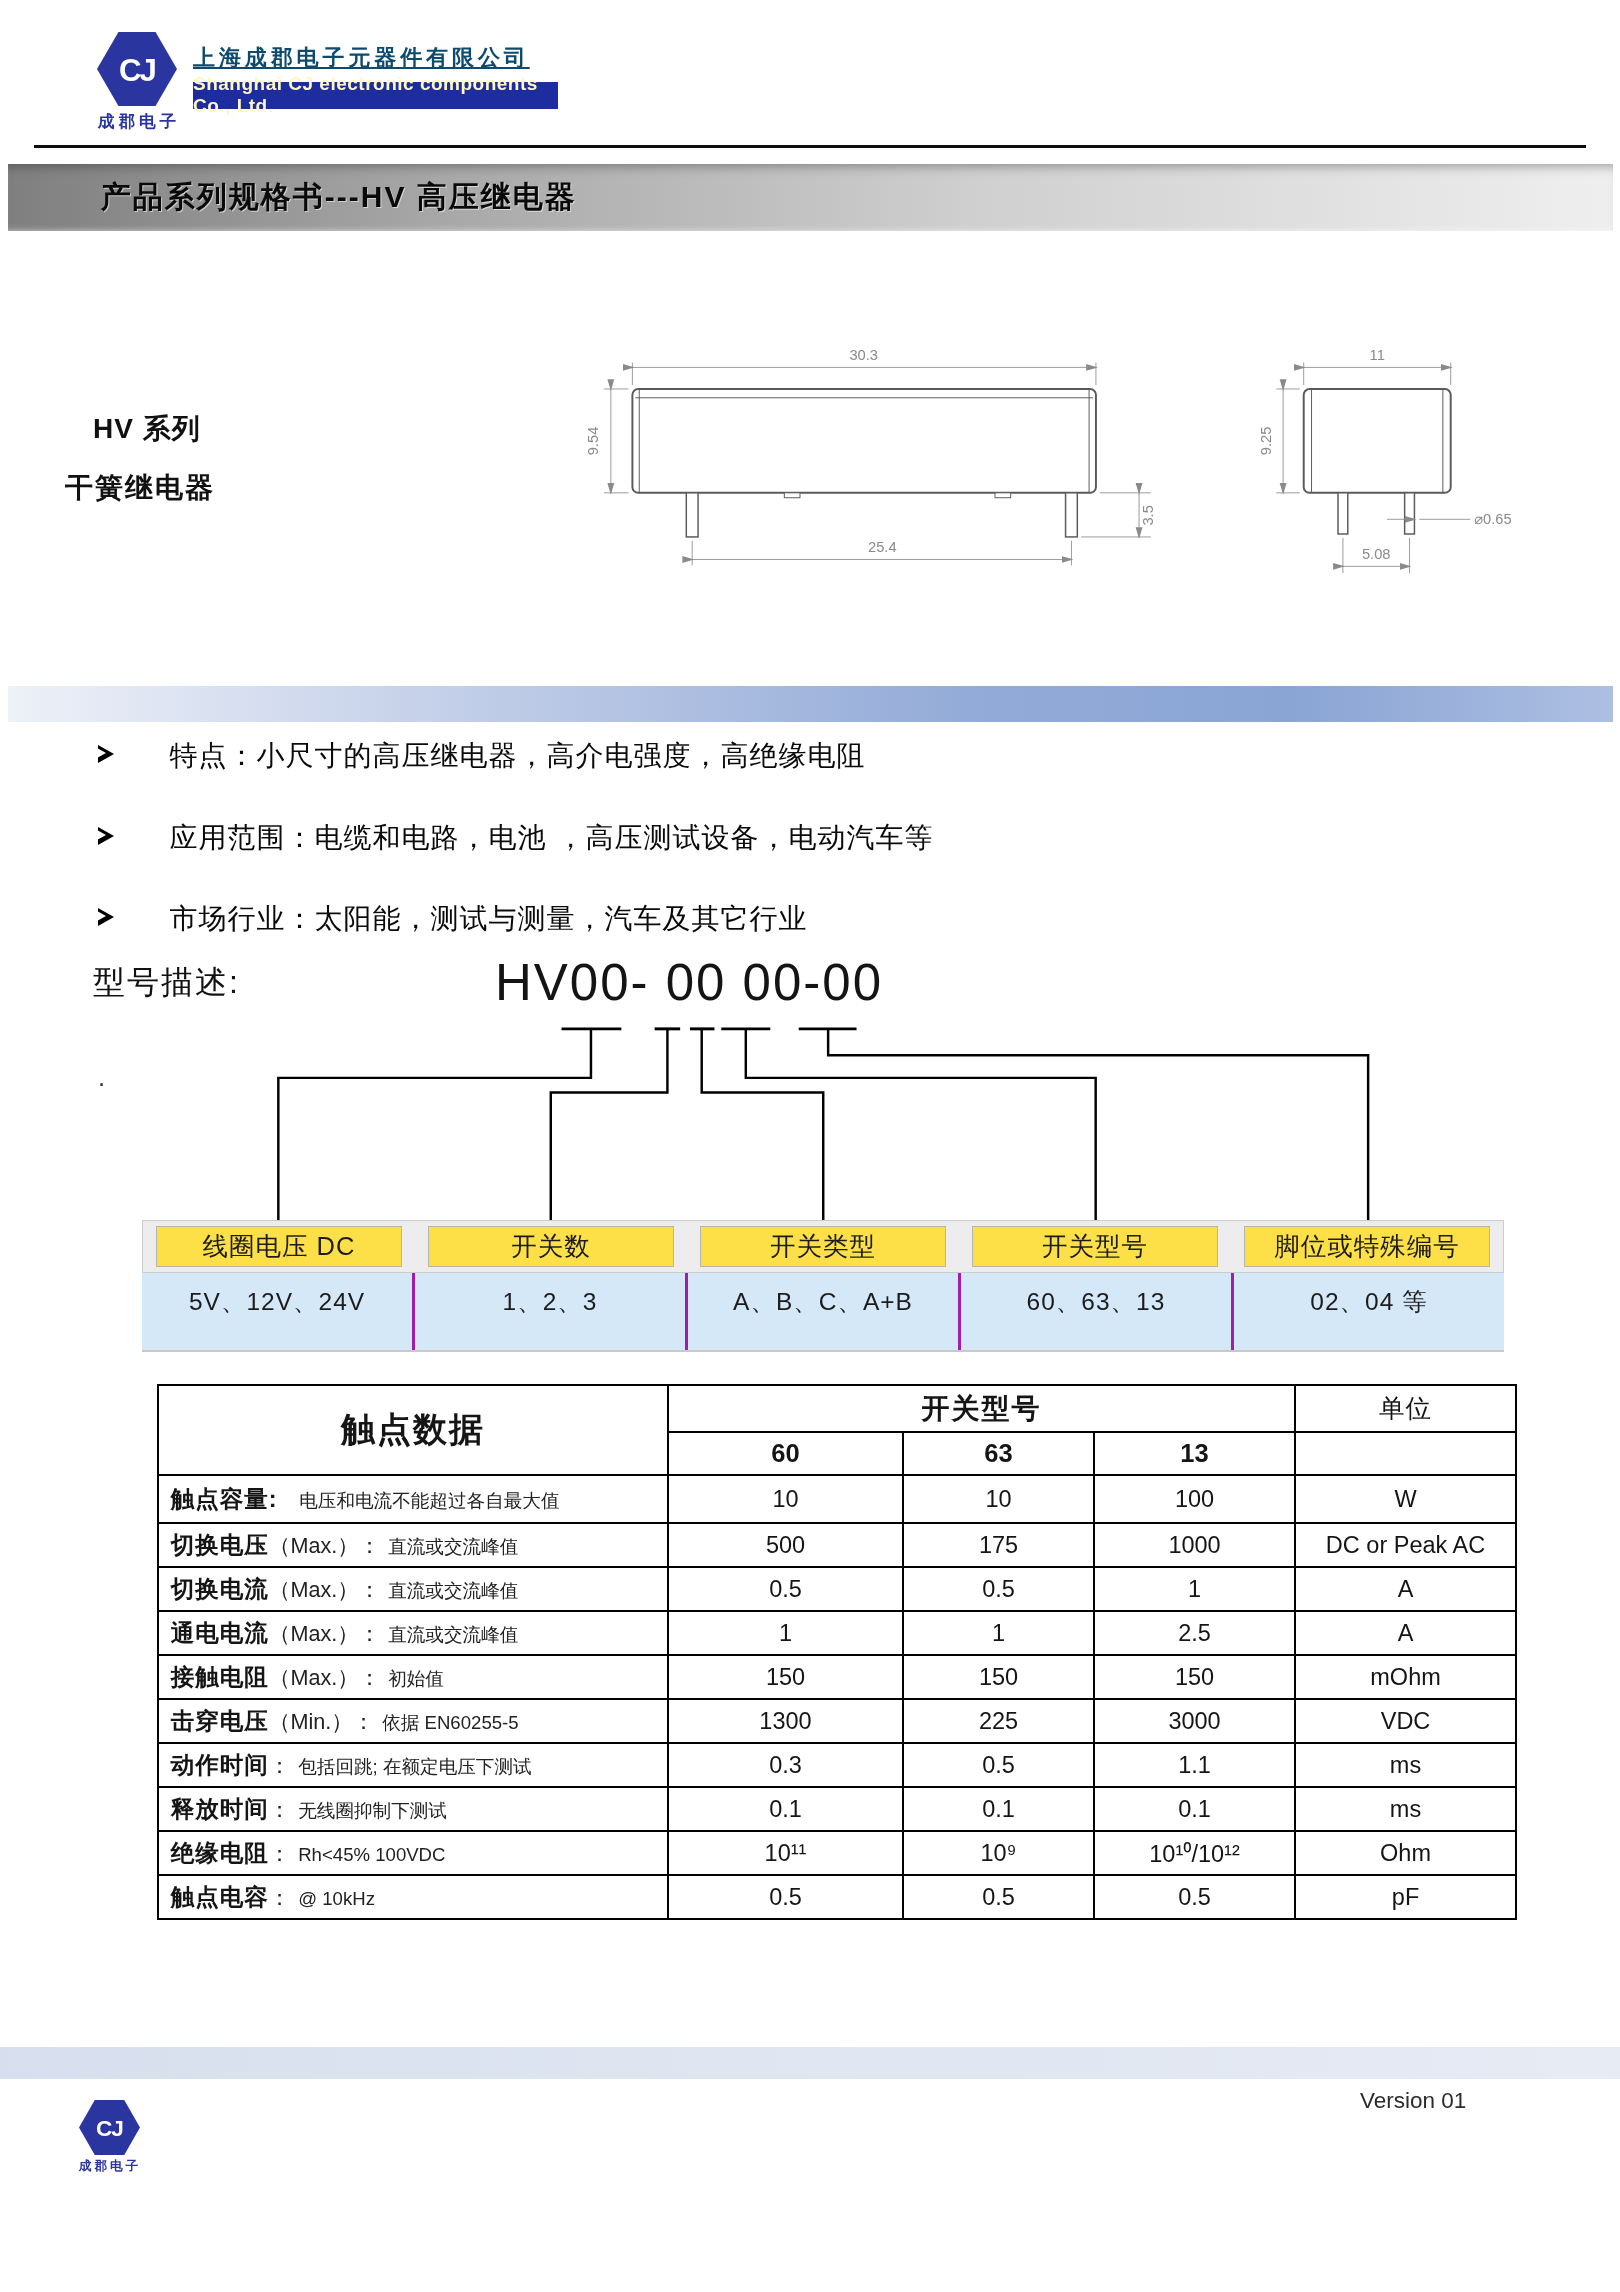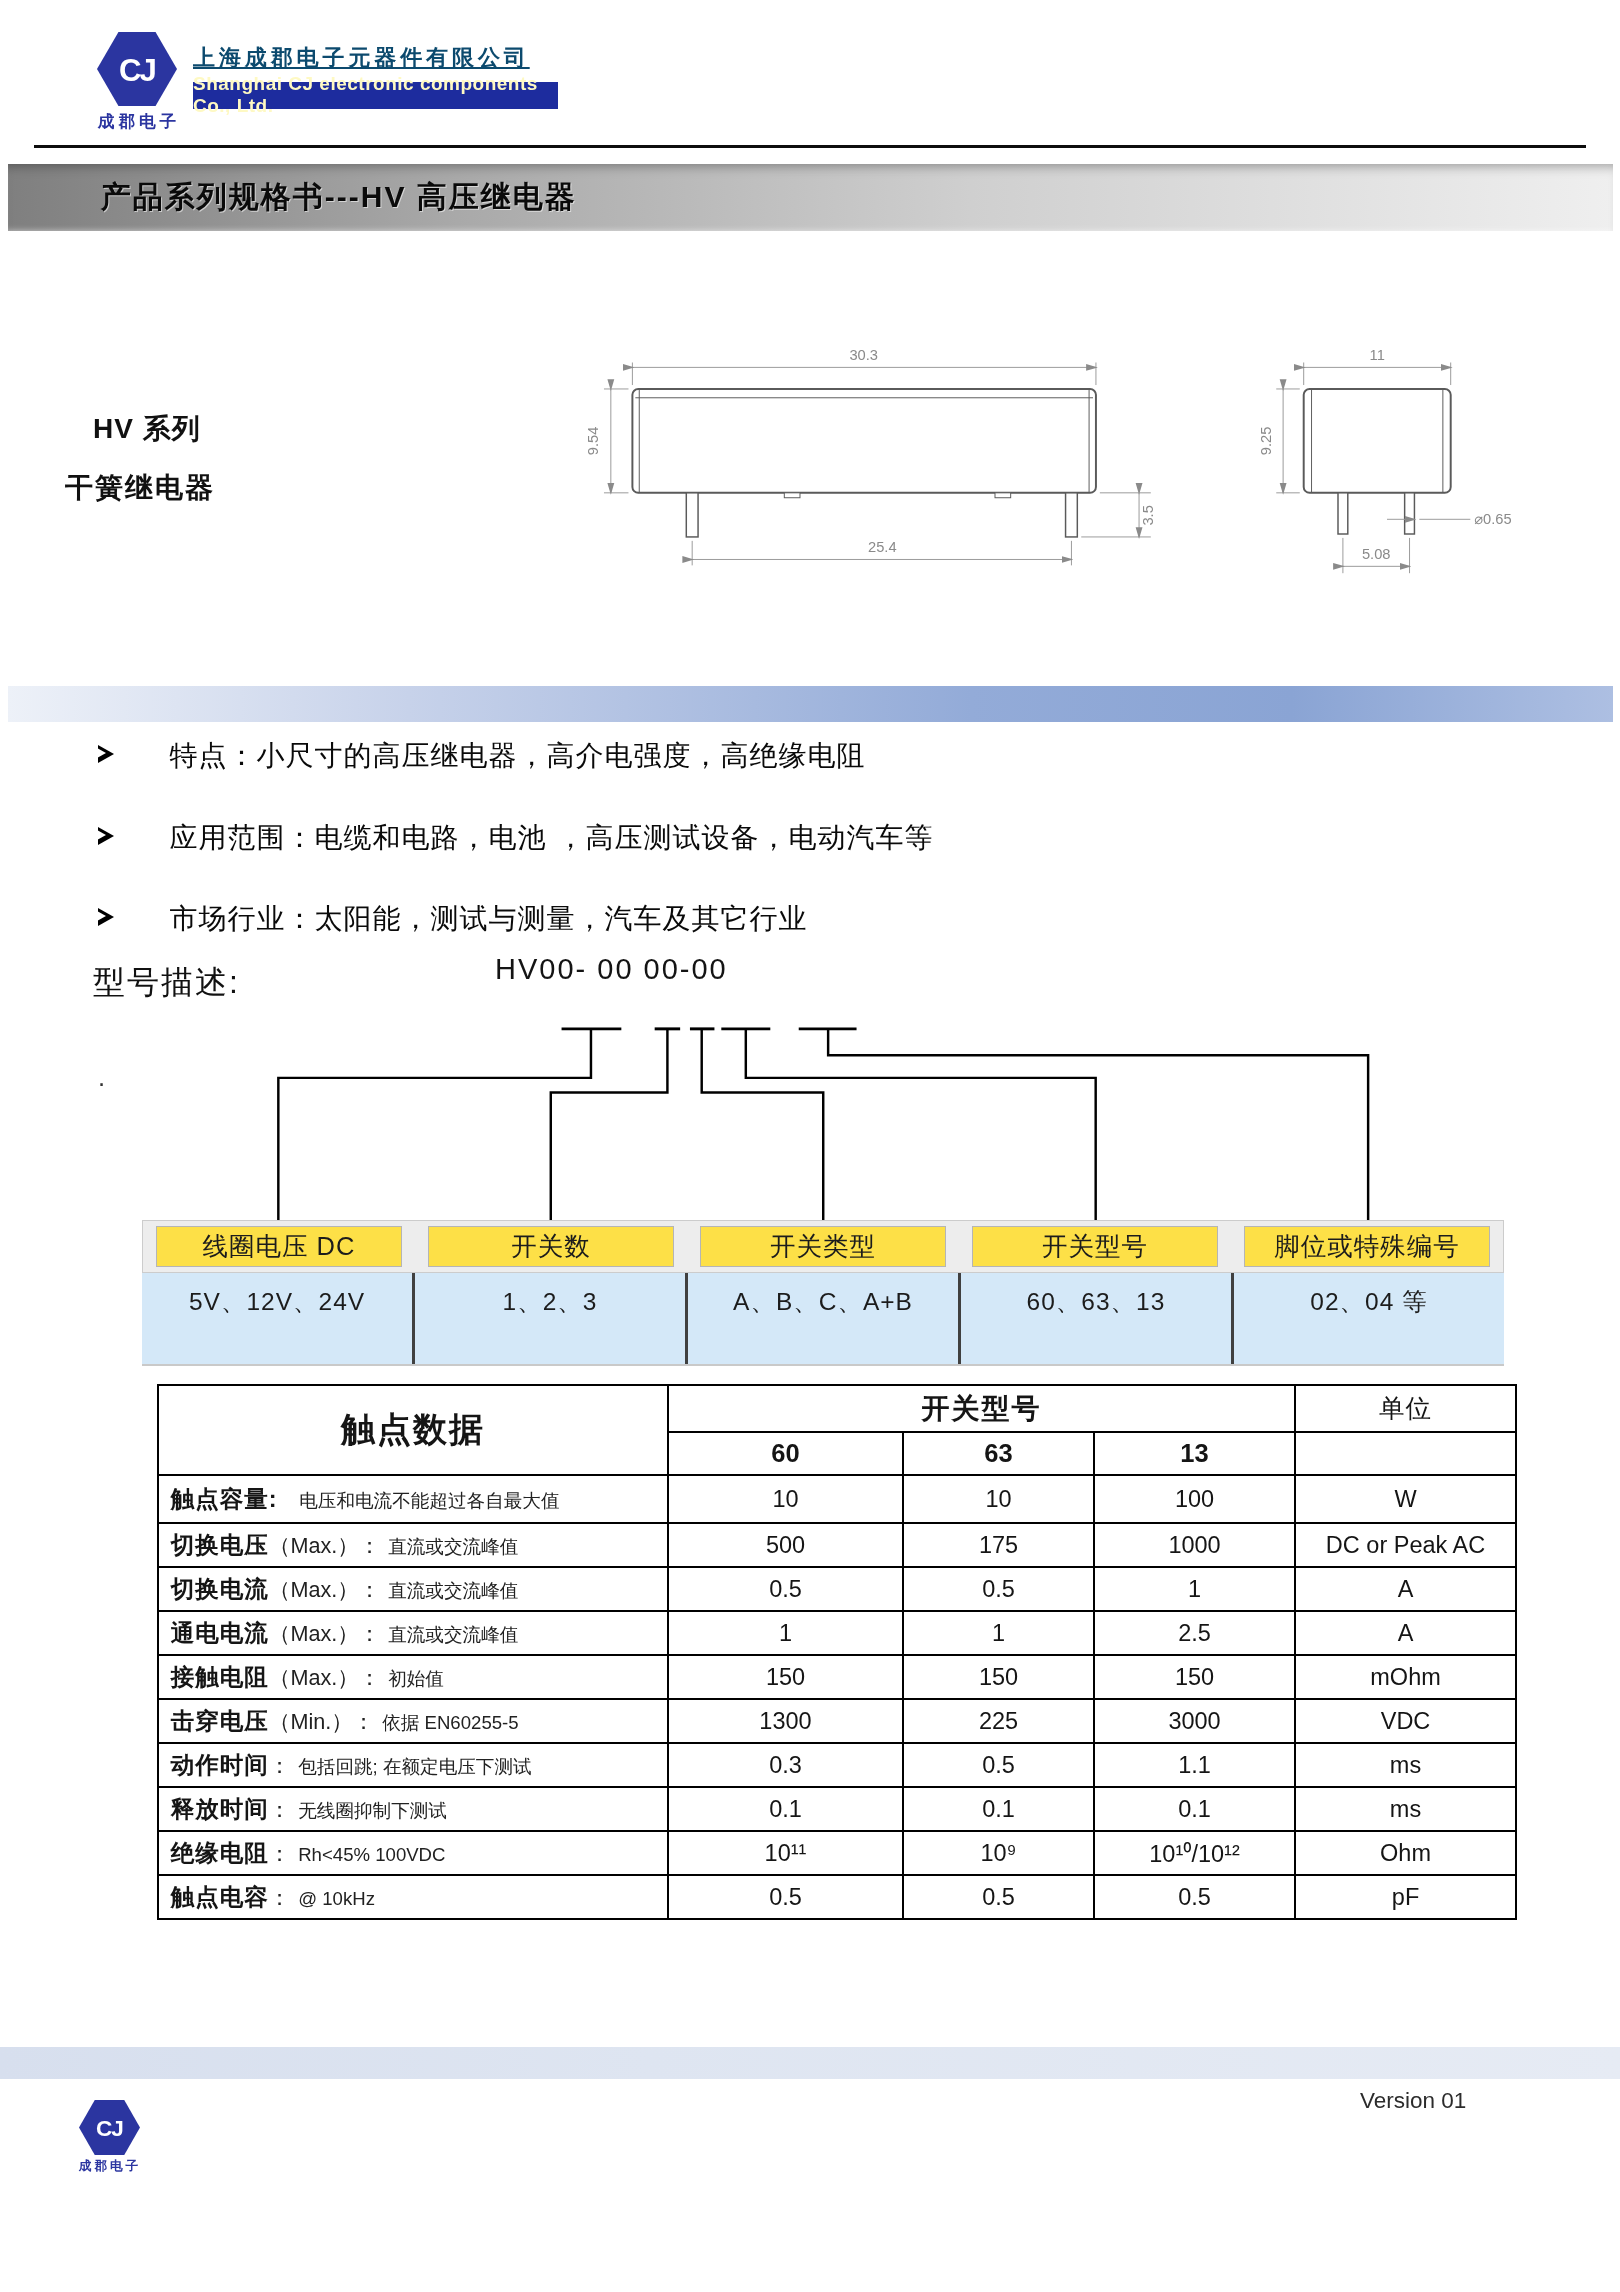--- a/index.html
+++ b/index.html
@@ -61,38 +61,38 @@
     content:""; position:absolute; left:-16.7px; top:-5.9px;
     border-left:9.8px solid #fff; border-top:5.9px solid transparent; border-bottom:5.9px solid transparent;
   }
   .bullet .btxt {
     margin-left:25.5px; font-family:"DejaVu Serif", serif;
     font-size:28px; color:#0a0a0a; letter-spacing:1px;
   }
 
   
   .model-label { left:93px;  top:961px; font-size:32px; font-weight:normal; letter-spacing:2px; }
-  .model-code  { left:495px; top:953px; font-size:29px; font-weight:400; color:#141414; letter-spacing:2px; }
+  .model-code  { left:495px; top:953px; font-size:51px; font-weight:400; color:#141414; letter-spacing:2px; }
   .stray-period{ left:98px; top:1063px; font-size:25.5px; color:#333; }
 
   
   .mc-header {
     left:142px; top:1220px; width:1362px; height:53px;
     background:#ededed; border:1px solid #cccccc; box-sizing:border-box;
     display:flex;
   }
   .mc-hcell { width:20%; display:flex; align-items:center; justify-content:center; }
   .mc-hbox {
     background:#fde047; border:1px solid #b5b5b5; width:calc(100% - 27.4px);
     height:39px; display:flex; align-items:center; justify-content:center;
     font-size:25.5px; color:#1c1c1c; letter-spacing:1px;
   }
   .mc-body {
-    left:142px; top:1273px; width:1362px; height:93px;
-    display:flex; background:#404040; border-bottom:2px solid #c9c9c9; box-sizing:border-box;
+    left:142px; top:1273px; width:1362px; height:79px;
+    display:flex; background:#a21caf; border-bottom:2px solid #c9c9c9; box-sizing:border-box;
   }
   .mc-bcell {
     flex:1; background:#d4e8f8; margin-right:2.9px; box-sizing:border-box;
     text-align:center; padding-top:11.8px; font-size:24.5px; color:#1c1c1c; letter-spacing:1px;
   }
   .mc-bcell:last-child { margin-right:0; }
 
   
   table.ct { position:absolute; left:157px; top:1384px; width:1358px;
              border-collapse:collapse; table-layout:fixed; border:2.9px solid #000; }

